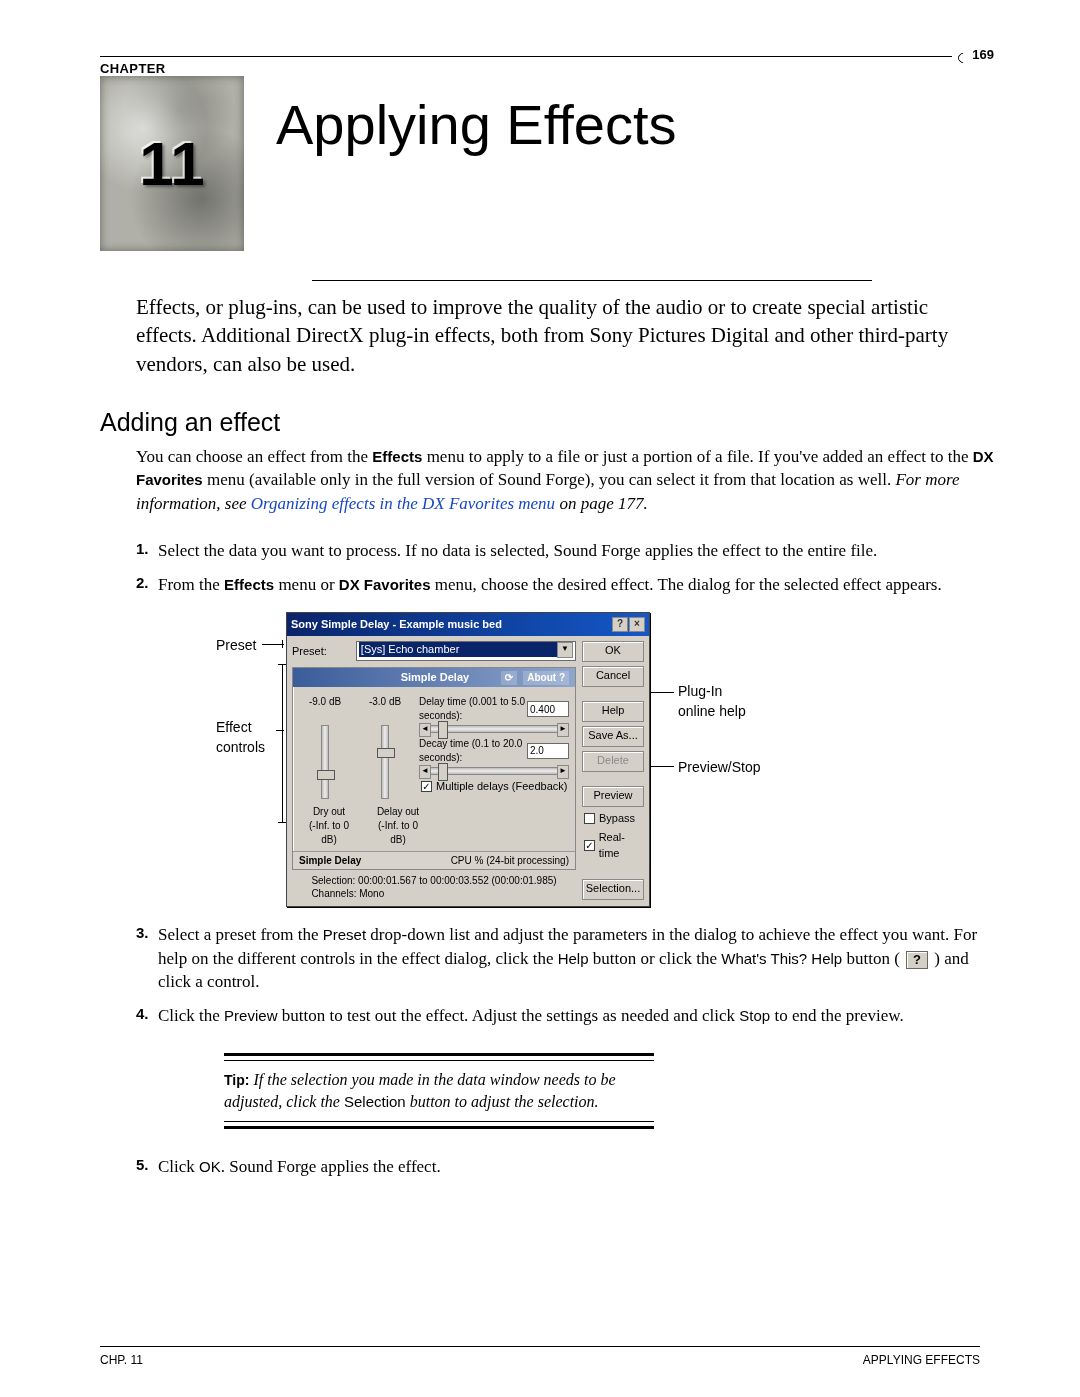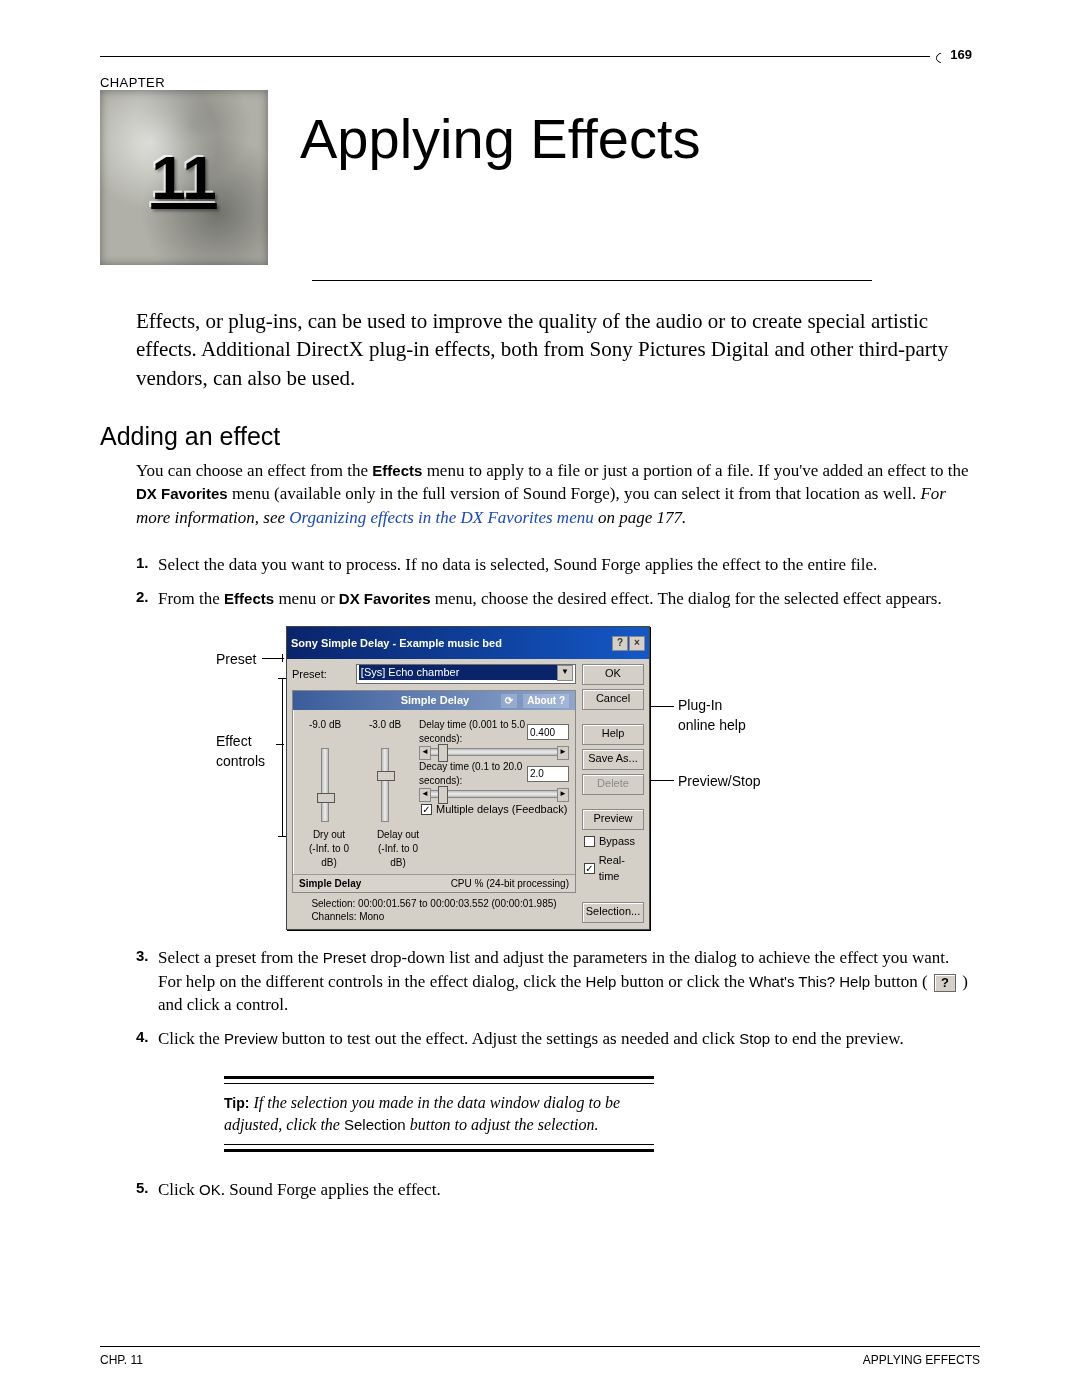--- a/index.html
+++ b/index.html
@@ -8,21 +8,21 @@
     background: #fff;
     font-family: Georgia, 'Times New Roman', serif;
     color: #000;
   }
   .page {
     width: 1080px;
     height: 1397px;
     margin: 0 auto;
     position: relative;
     box-sizing: border-box;
-    padding: 56px 108px 40px 100px;
+    padding: 56px 86px 40px 100px;
   }
   .header-line {
     border-top: 1px solid #000;
     position: relative;
     margin-bottom: 2px;
   }
   .page-num {
     position: absolute;
     right: 0;
     top: -10px;
@@ -43,40 +43,40 @@
     border-radius: 50%;
     border-right-color: transparent;
     border-top-color: transparent;
     transform: rotate(45deg);
     background: #fff;
   }
   .chapter-label {
     font-family: Arial, sans-serif;
     font-size: 13px;
     letter-spacing: 0.4px;
-    margin-top: 18px;
+    margin-top: 4px;
+    font-weight: bold;
   }
   .chapter-head {
     display: flex;
     align-items: flex-start;
     gap: 32px;
   }
   .chapter-image {
-    width: 168px;
+    width: 144px;
     height: 175px;
     background: #b0b0a8;
     background-image:
       radial-gradient(circle at 30% 30%, rgba(255,255,255,.6), transparent 40%),
       radial-gradient(circle at 70% 70%, rgba(0,0,0,.35), transparent 45%),
       radial-gradient(circle at 55% 20%, rgba(0,0,0,.25), transparent 35%);
     display: flex;
     align-items: center;
     justify-content: center;
     box-shadow: inset 0 0 10px rgba(0,0,0,.4);
-    text-decoration: underline;
   }
   .chapter-image .num {
     font-family: Arial, sans-serif;
     font-size: 62px;
     font-weight: 900;
     color: #000;
     text-shadow: -2px -2px 0 rgba(255,255,255,.7), 2px 2px 3px rgba(0,0,0,.4);
   }
   .chapter-title {
     font-family: Arial, Helvetica, sans-serif;
@@ -168,21 +168,21 @@
   }
   .dlg-title {
     background: linear-gradient(90deg, #0a246a 0%, #1458c7 100%);
     color: #fff;
     font-weight: bold;
     font-size: 11px;
     padding: 2px 4px;
     display: flex;
     justify-content: space-between;
     align-items: center;
-    height: 32px;
+    height: 23px;
     box-sizing: border-box;
     gap: 40px;
   }
   .tb-btns { display: flex; gap: 1px; }
   .tb-btn {
     width: 14px; height: 13px;
     background: #d4d0c8;
     border: 1px solid #888;
     font-size: 10px;
     line-height: 11px;
@@ -571,21 +571,21 @@
       <span>Select a preset from the </span><span class="sans-r">Preset</span><span> drop-down list and adjust the parameters in the dialog to achieve the effect you want. For help on the different controls in the effect dialog, click the </span><span class="sans-r">Help</span><span> button or click the </span><span class="sans-r">What's This? Help</span><span> button ( </span><span class="q-icon">?</span><span> ) and click a control.</span>
     </li>
 
     <li>
       <span class="marker">4.</span>
       <span>Click the </span><span class="sans-r">Preview</span><span> button to test out the effect. Adjust the settings as needed and click </span><span class="sans-r">Stop</span><span> to end the preview.</span>
 
       <div class="tip-box">
         <div class="t1"></div>
         <span class="sans-b">Tip:</span>
-        <span class="italic"> If the selection you made in the data window dialog to be adjusted, click the </span><span class="sans-r">Selection</span><span class="italic"> button to adjust the selection.</span>
+        <span class="italic"> If the selection you made in the data window needs to be adjusted, click the </span><span class="sans-r">Selection</span><span class="italic"> button to adjust the selection.</span>
         <div class="t2"></div>
       </div>
     </li>
 
     <li>
       <span class="marker">5.</span>
       <span>Click </span><span class="sans-r">OK</span><span>. Sound Forge applies the effect.</span>
     </li>
   </ol>
 

